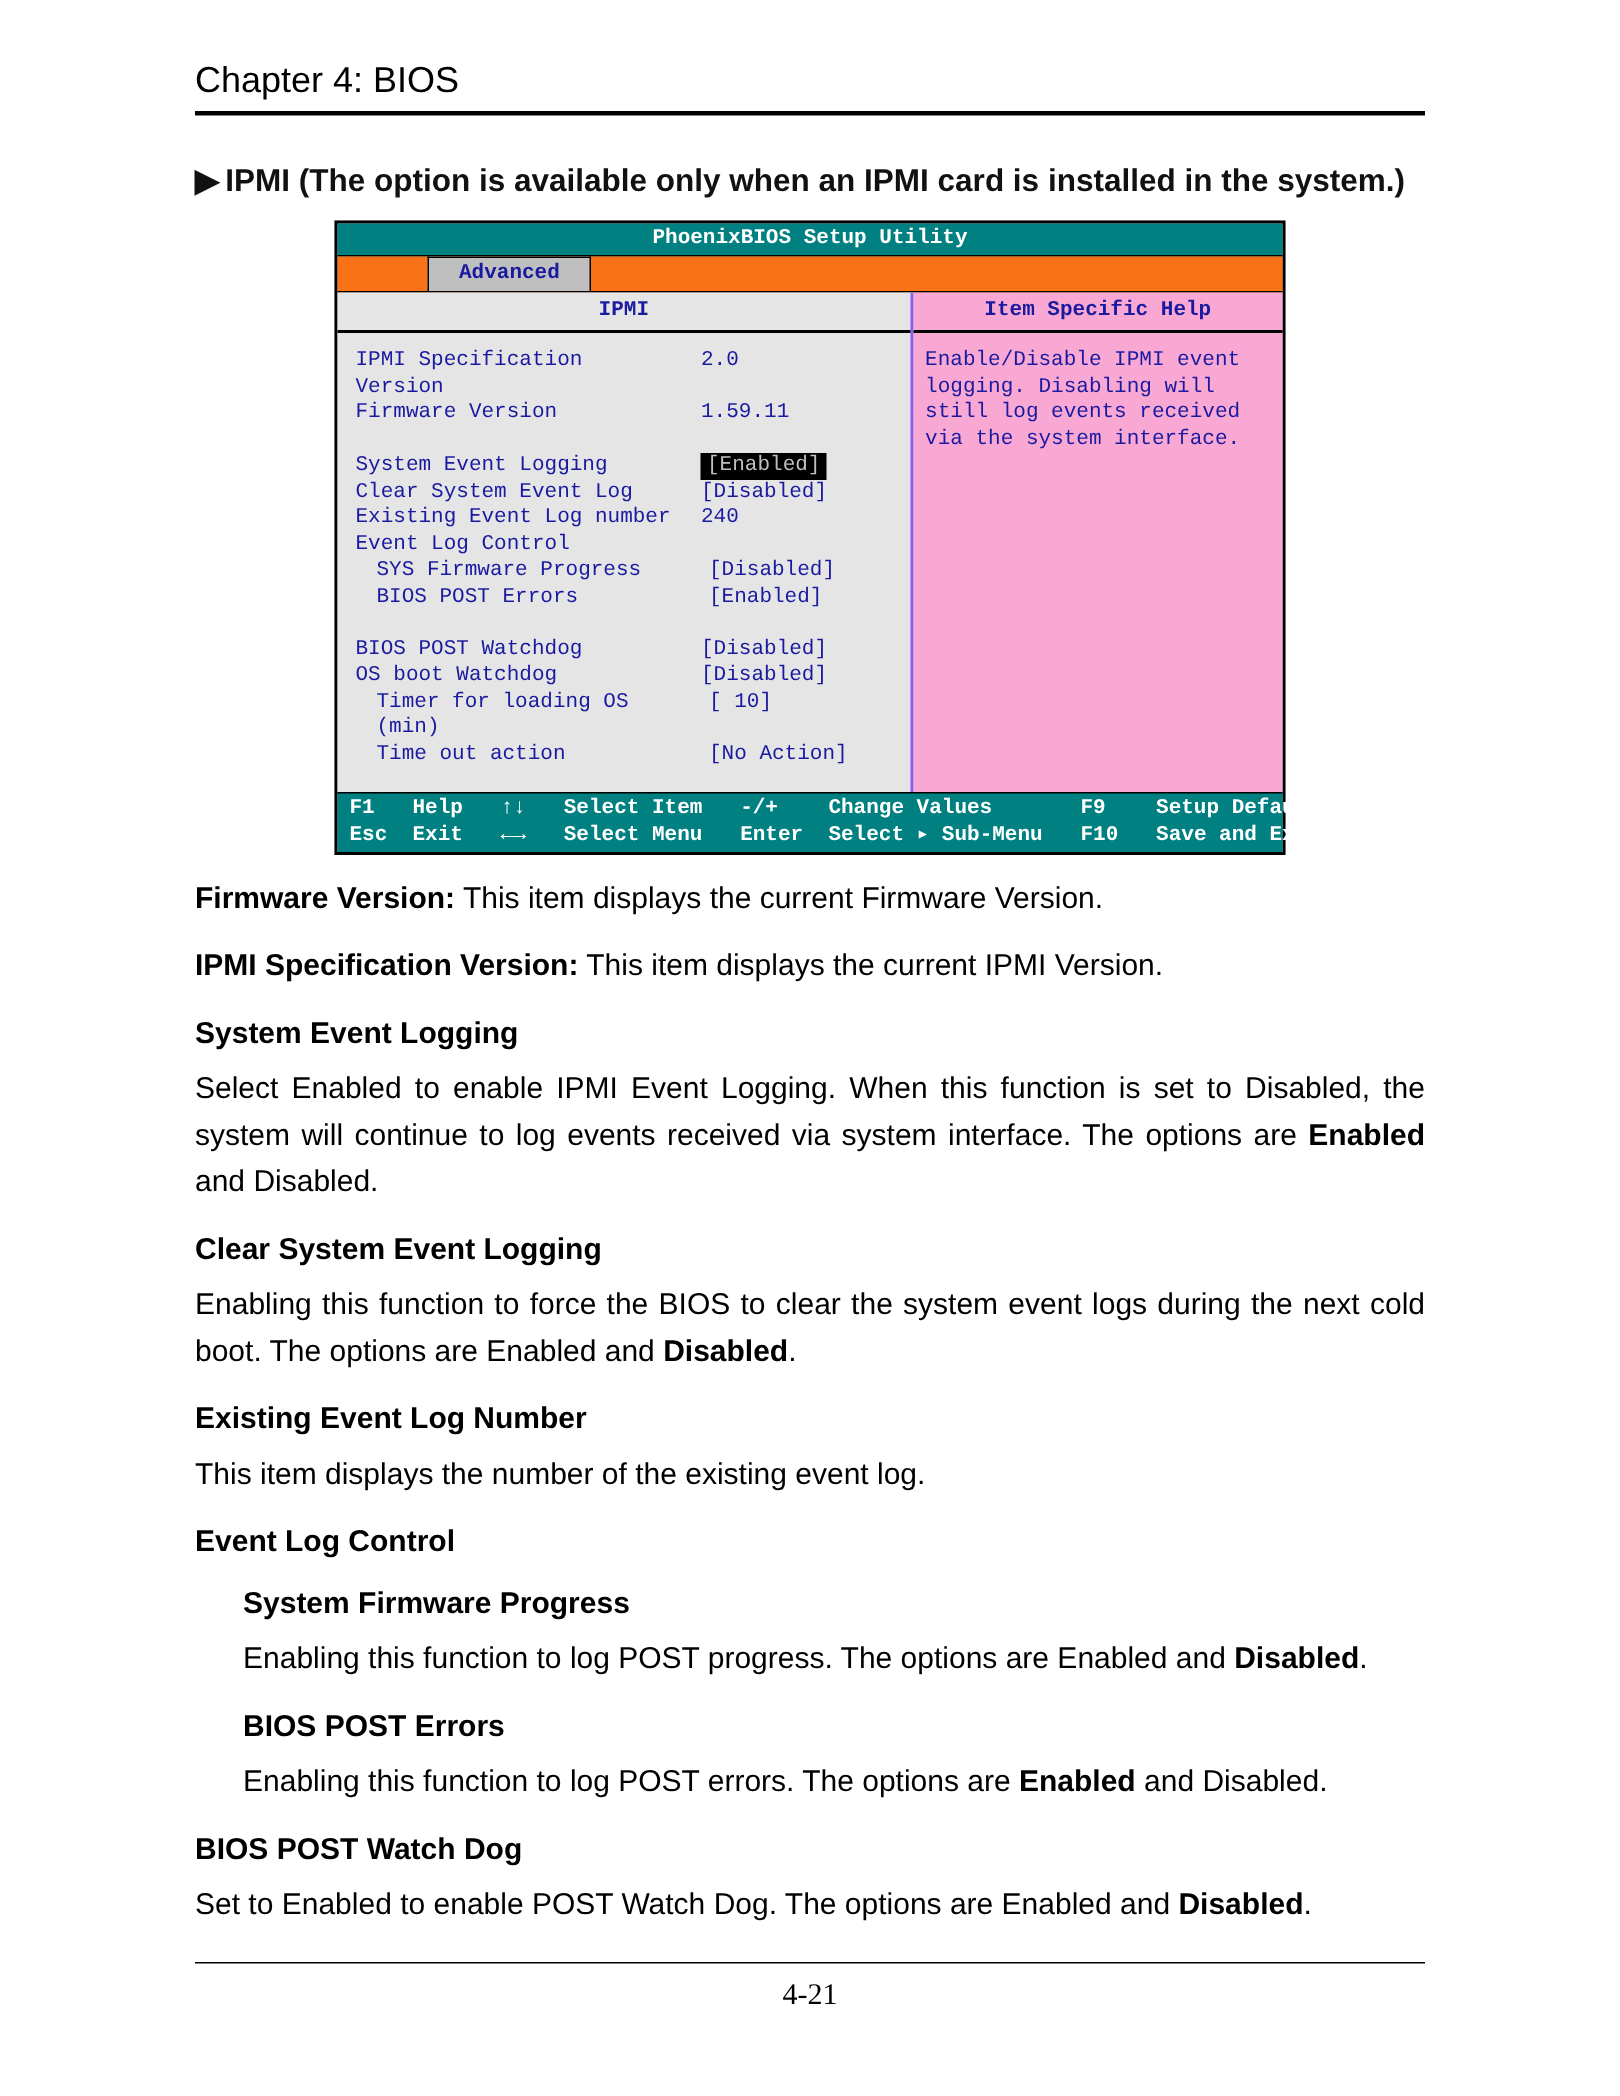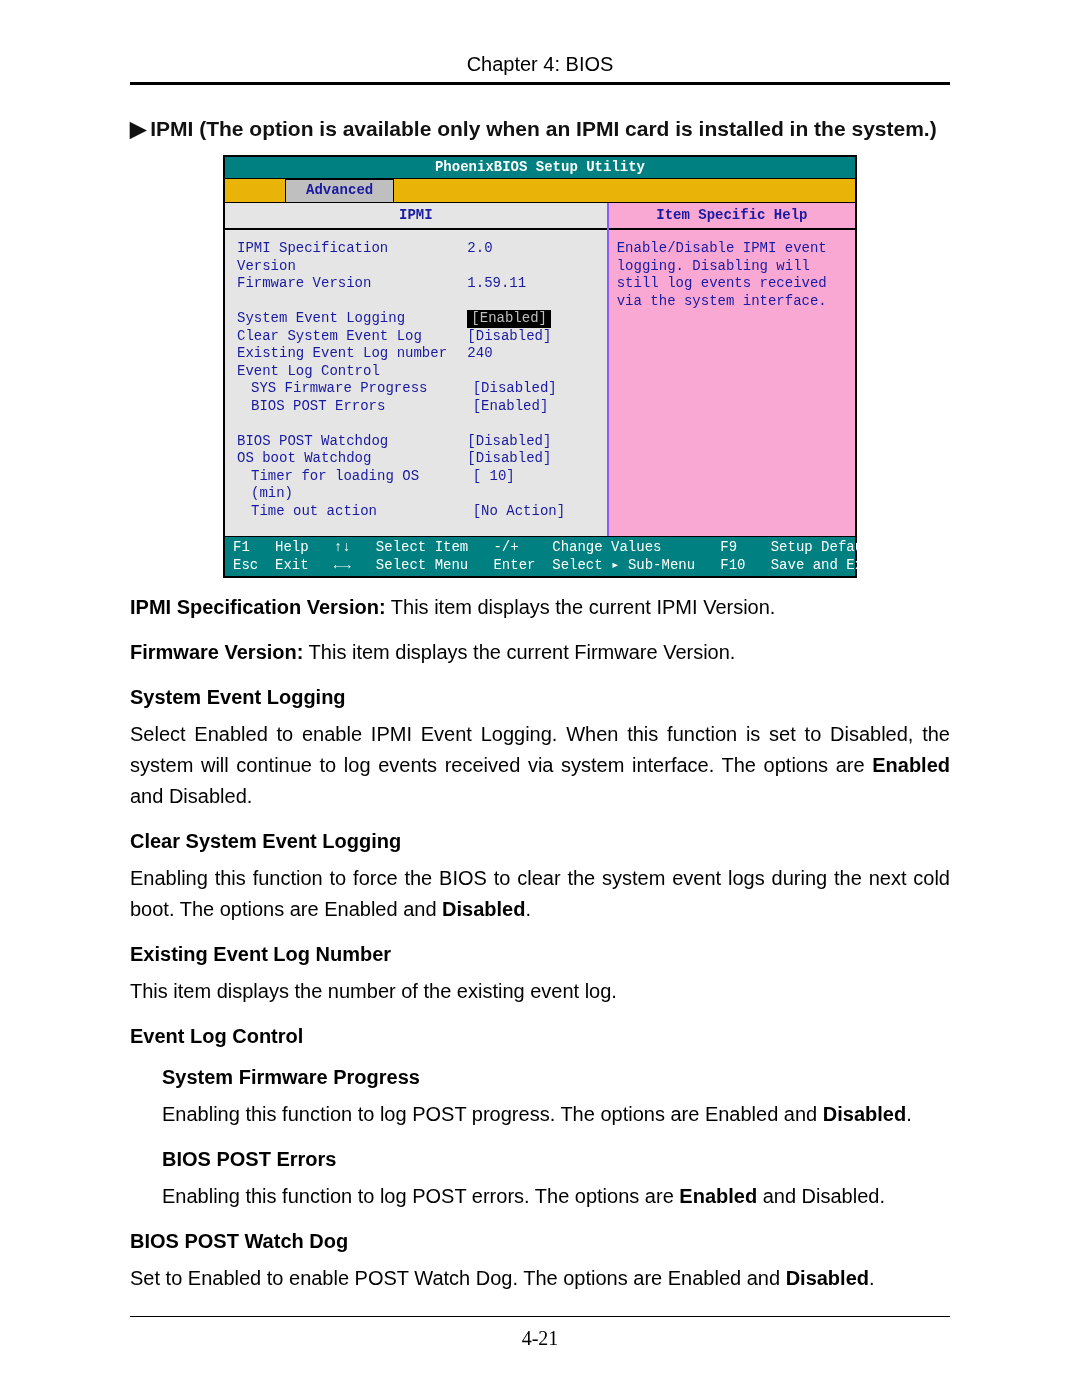--- a/index.html
+++ b/index.html
@@ -8,24 +8,23 @@
     background: #fff;
     font-family: Arial, Helvetica, sans-serif;
     color: #000;
     width: 1080px;
   }
   .page {
     padding: 40px 130px 30px 130px;
     box-sizing: border-box;
   }
   .chapter {
-    text-align: center;
-    font-size: 20px;
+    text-align: left;
+    font-size: 24px;
     margin-bottom: 6px;
-    margin-top: 13px;
   }
   hr.thick {
     border: none;
     border-top: 3px solid #000;
     margin: 0 0 28px 0;
   }
   hr.thin {
     border: none;
     border-top: 1.5px solid #000;
     margin: 22px 0 10px 0;
@@ -70,21 +69,21 @@
   }
   .bios .titlebar {
     background: #008080;
     color: #fff;
     text-align: center;
     font-weight: bold;
     padding: 2px 0;
     border-bottom: 1px solid #000;
   }
   .bios .tabstrip {
-    background: #eab308;
+    background: #f97316;
     color: #fff;
     padding: 0;
     border-bottom: 1px solid #000;
   }
   .bios .tab {
     display: inline-block;
     background: #bfbfbf;
     color: #1a1aa0;
     font-weight: bold;
     padding: 2px 20px;
@@ -124,21 +123,21 @@
     padding:0 4px;
     display:inline-block;
   }
   .bios .help {
     padding: 10px 8px;
     color: #1a1aa0;
   }
   .bios .fnkeys {
     background: #008080;
     color: #fff;
-    font-weight: normal;
+    font-weight: bold;
     padding: 2px 8px;
     border-top: 1px solid #000;
     display:flex;
     flex-wrap:wrap;
   }
   .bios .fnkeys span { white-space: pre; }
 
   .bios .indent1 { padding-left: 14px; }
 </style>
 </head>
@@ -218,24 +217,24 @@
         <div class="help">Enable/Disable IPMI event logging. Disabling will still log events received via the system interface.</div>
       </div>
     </div>
     <div class="fnkeys">
       <span>F1   Help   ↑↓   Select Item   -/+    Change Values       F9    Setup Defaults</span>
       <span>Esc  Exit   ←→   Select Menu   Enter  Select ▸ Sub-Menu   F10   Save and Exit</span>
     </div>
   </div>
 
   <div class="body-text">
+    <b>Firmware Version:</b><span> This item displays the current Firmware Version.</span>
+  </div>
+  <div class="body-text">
     <b>IPMI Specification Version:</b><span> This item displays the current IPMI Version.</span>
-  </div>
-  <div class="body-text">
-    <b>Firmware Version:</b><span> This item displays the current Firmware Version.</span>
   </div>
 
   <div class="subhead">System Event Logging</div>
   <div class="body-text">
     <span>Select Enabled to enable IPMI Event Logging. When this function is set to Disabled, the system will continue to log events received via system interface. The options are </span><b>Enabled</b><span> and Disabled.</span>
   </div>
 
   <div class="subhead">Clear System Event Logging</div>
   <div class="body-text">
     <span>Enabling this function to force the BIOS to clear the system event logs during the next cold boot. The options are Enabled and </span><b>Disabled</b><span>.</span>

